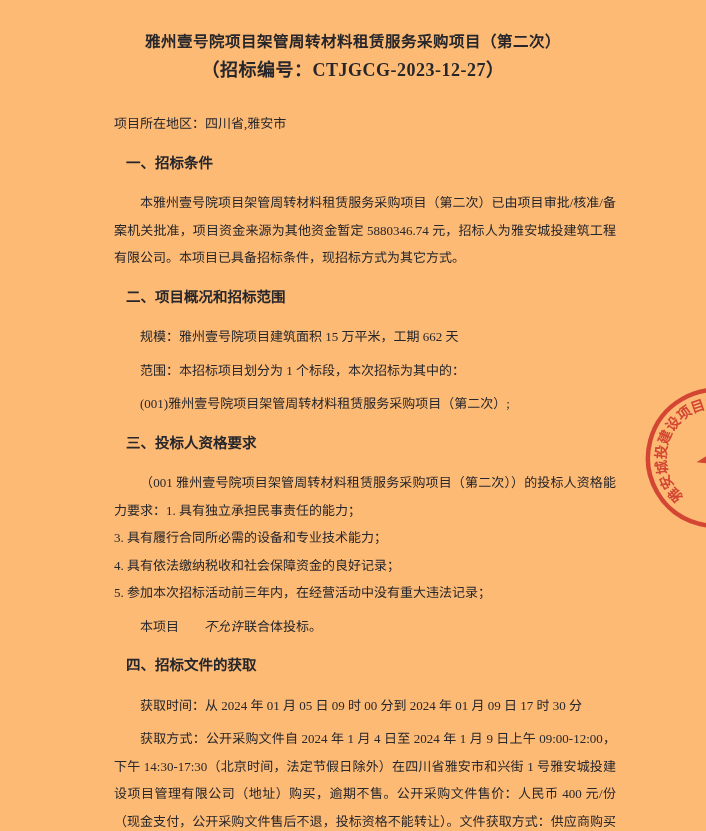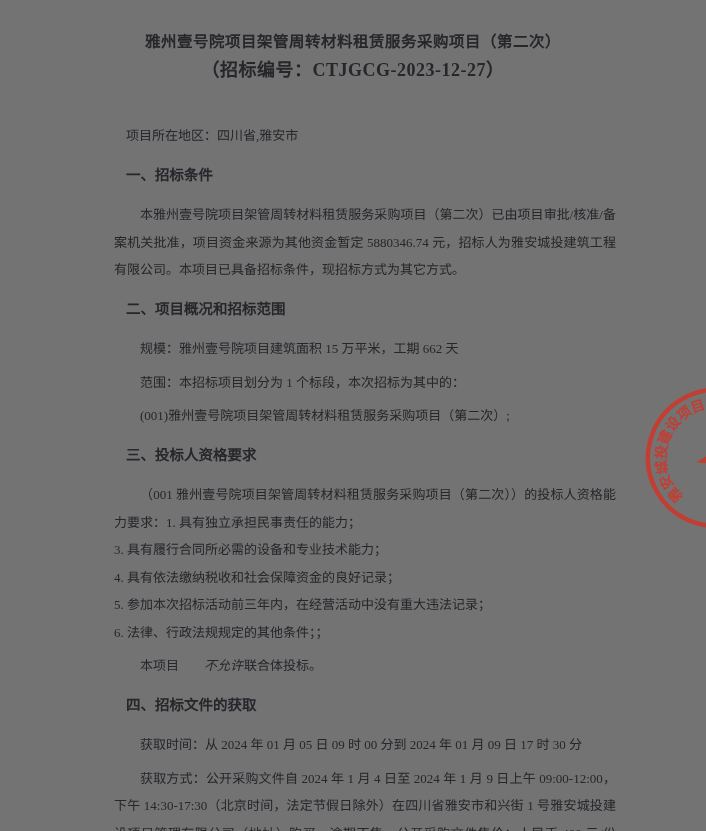--- a/index.html
+++ b/index.html
@@ -1,20 +1,20 @@
 <!DOCTYPE html>
 <html lang="zh-CN"><head>
 <meta charset="utf-8">
 <style>
   html, body { margin: 0; padding: 0; background: #ffffff; }
   .page {
     position: relative;
     width: 706px;
     height: 831px;
-    background: #737373;
+    background: #fdba74;
     overflow: hidden;
     font-family: "Liberation Serif", "DejaVu Serif", serif;
     color: #26262b;
   }
   .doc-header { padding-top: 27px; text-align: center; }
   .doc-title {
     font-size: 15.5px;
     font-weight: bold;
     line-height: 29px;
     letter-spacing: 0.5px;
@@ -26,21 +26,21 @@
     line-height: 29px;
     margin: 0;
     letter-spacing: 0.5px;
   }
   .doc-main {
     padding: 25px 90px 0 114px;
     font-size: 13px;
     line-height: 27.5px;
     text-align: justify;
   }
-  .location-line { margin: 12px; }
+  .location-line { margin: 0; }
   .sec-heading {
     font-size: 14.5px;
     font-weight: bold;
     margin: 12px;
     line-height: 27.5px;
     text-align: left;
     font-family: Liberation Serif, serif;
   }
   .para { margin: 0; }
   .para.indent { text-indent: 26px; margin-top: 6px; }
@@ -73,21 +73,20 @@
         <p class="para indent"><span>本雅州壹号院项目架管周转材料租赁服务采购项目（第二次）已由项目审批/核准/备案机关批准，项目资金来源为其他资金暂定 5880346.74 元，招标人为雅安城投建筑工程有限公司。本项目已具备招标条件，现招标方式为其它方式。</span></p>
         <h2 class="sec-heading">二、项目概况和招标范围</h2>
         <p class="para indent"><span>规模：雅州壹号院项目建筑面积 15 万平米，工期 662 天</span></p>
         <p class="para indent"><span>范围：本招标项目划分为 1 个标段，本次招标为其中的：</span></p>
         <p class="para indent"><span>(001)雅州壹号院项目架管周转材料租赁服务采购项目（第二次）;</span></p>
         <h2 class="sec-heading">三、投标人资格要求</h2>
         <p class="para indent"><span>（001 雅州壹号院项目架管周转材料租赁服务采购项目（第二次））的投标人资格能力要求：1. 具有独立承担民事责任的能力；</span></p>
         <p class="para flush"><span>3. 具有履行合同所必需的设备和专业技术能力；</span></p>
         <p class="para flush"><span>4. 具有依法缴纳税收和社会保障资金的良好记录；</span></p>
         <p class="para flush"><span>5. 参加本次招标活动前三年内，在经营活动中没有重大违法记录；</span></p>
-        <p class="para flush"><span>6. 法律、行政法规规定的其他条件；；</span></p>
         <p class="para indent"><span>本项目</span><span class="em-italic">不允许</span><span>联合体投标。</span></p>
         <h2 class="sec-heading">四、招标文件的获取</h2>
         <p class="para indent"><span>获取时间：从 2024 年 01 月 05 日 09 时 00 分到 2024 年 01 月 09 日 17 时 30 分</span></p>
         <p class="para indent"><span>获取方式：公开采购文件自 2024 年 1 月 4 日至 2024 年 1 月 9 日上午 09:00-12:00，下午 14:30-17:30（北京时间，法定节假日除外）在四川省雅安市和兴街 1 号雅安城投建设项目管理有限公司（地址）购买，逾期不售。公开采购文件售价：人民币 400 元/份（现金支付，公开采购文件售后不退，投标资格不能转让）。文件获取方式：供应商购买招标文件时须携带 单位介绍信原件（需注明项目名称、招标编号、联系人及联系电话、纳税人识别号）经办人身份证复印件，加盖鲜章；并携带 U 盘拷贝电子文档。</span></p>
       </div>
   </main>
 
   <svg class="seal-svg" viewBox="0 0 200 200" xmlns="http://www.w3.org/2000/svg">
     <g transform="rotate(-30 100 100)" fill="none">
       <circle cx="100" cy="100" r="68" stroke="#cd372b" stroke-width="4.5"></circle>

